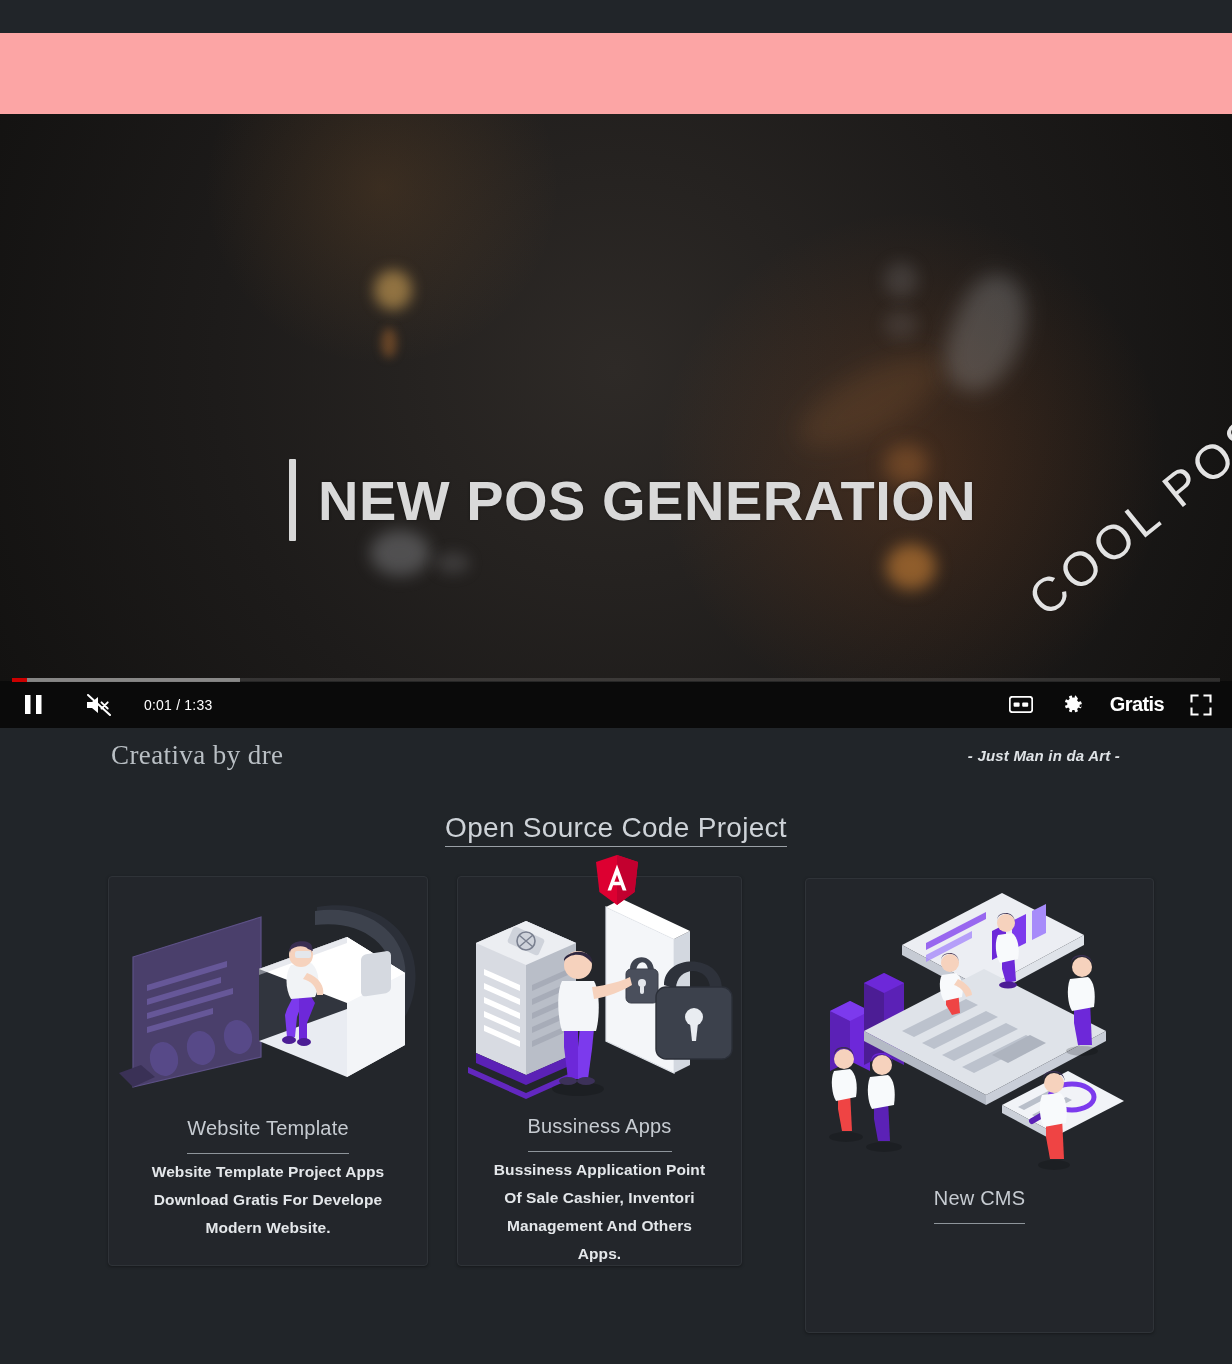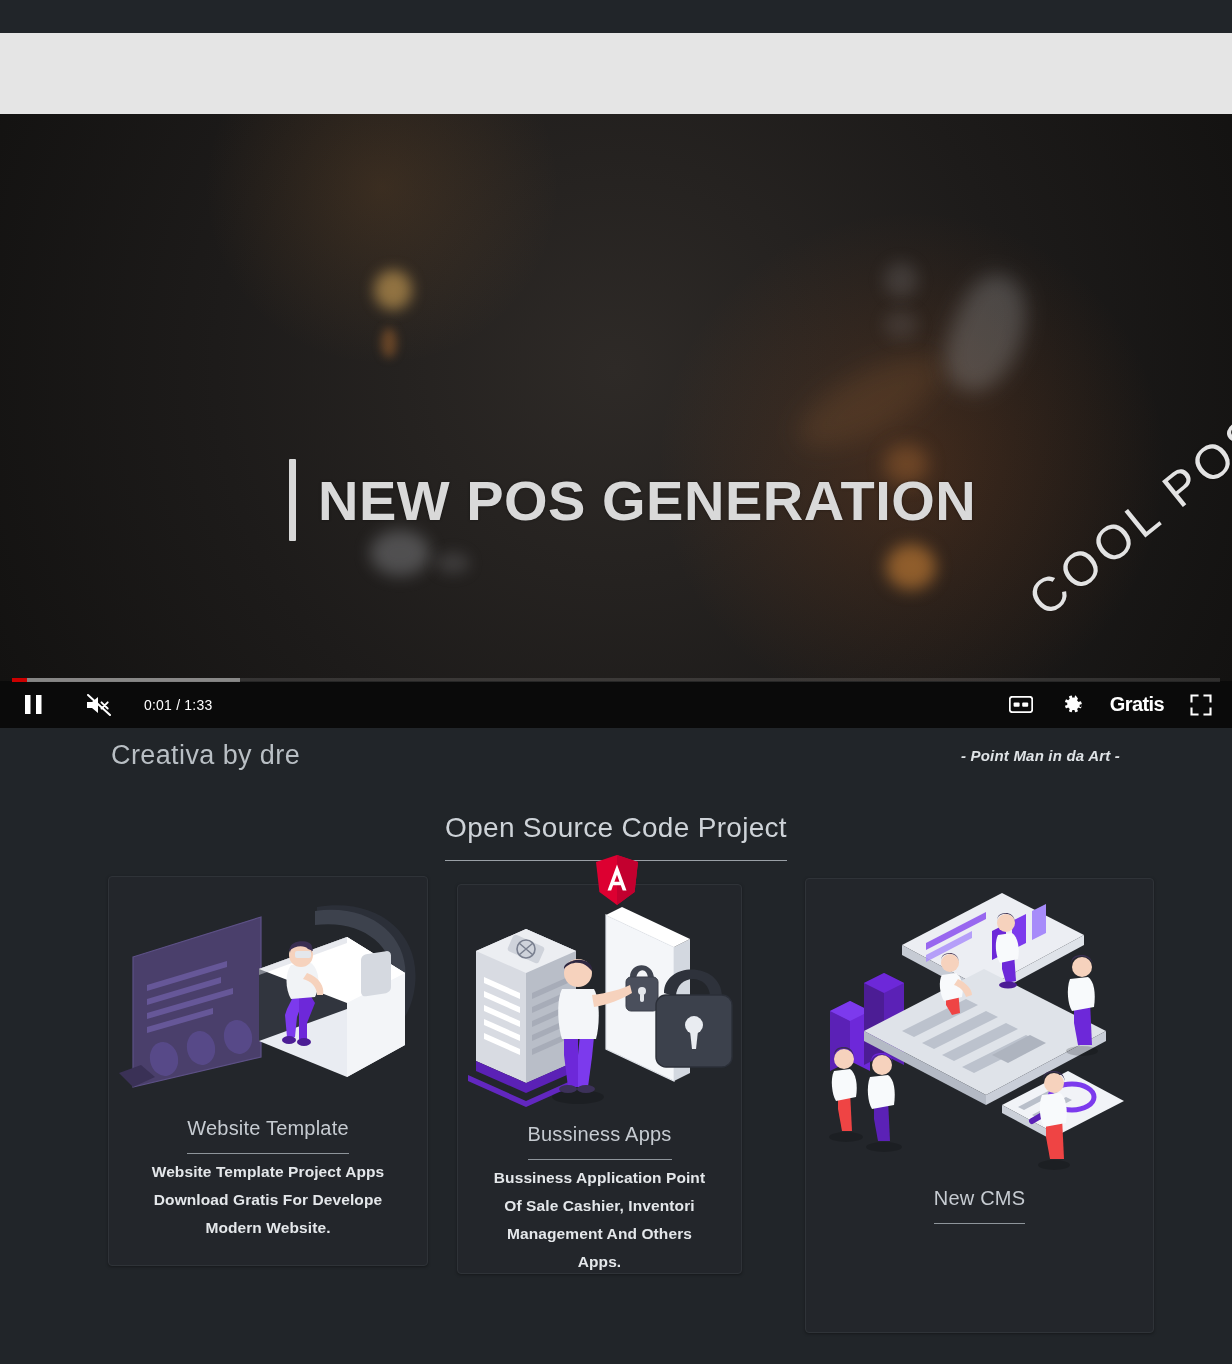--- a/index.html
+++ b/index.html
@@ -26,21 +26,21 @@
     height: 33px;
     background: #212529;
   }
 
   
   .player {
     position: absolute;
     top: 33px; left: 0;
     width: 1232px;
     height: 695px;
-    background: #e5e5e5;
+    background: #fca5a5;
     overflow: hidden;
   }
 
   .video-stage {
     position: absolute;
     top: 81px; left: 0;
     width: 1232px;
     height: 567px;
     background:
       radial-gradient(circle at 74% 62%, rgba(200,96,30,0.20) 0%, rgba(200,96,30,0) 26%),
@@ -182,21 +182,21 @@
   
   .site-header {
     position: absolute;
     top: 728px; left: 0;
     width: 1232px;
     height: 64px;
   }
   .brand {
     position: absolute;
     left: 111px; top: 12px;
-    font-family: Liberation Sans, sans-serif;
+    font-family: Liberation Serif, serif;
     font-size: 27px;
     font-weight: 300;
     color: #b9bfc4;
     letter-spacing: 0.4px;
   }
   .tagline {
     position: absolute;
     right: 112px; top: 19px;
     font-family: "Liberation Sans", sans-serif;
     font-size: 15px;
@@ -213,33 +213,33 @@
     width: 1232px;
     text-align: center;
   }
   .section-heading span {
     font-family: "Liberation Sans", sans-serif;
     font-size: 28px;
     font-weight: 300;
     color: #ced3d8;
     letter-spacing: 0.3px;
     border-bottom: 1px solid #9aa0a6;
-    padding-bottom: 17px;
+    padding-bottom: 3px;
   }
 
   
   .card {
     position: absolute;
     background: #23262b;
     border: 1px solid #2f3338;
     border-radius: 4px;
     box-shadow: 0 1px 3px rgba(0,0,0,0.35);
   }
   .card.c1 { left: 108px;  top: 876px; width: 320px; height: 390px; }
-  .card.c2 { left: 457px;  top: 876px; width: 285px; height: 390px; margin-top: 8px; }
+  .card.c2 { left: 457px;  top: 876px; width: 285px; height: 390px; }
   .card.c3 { left: 805px;  top: 878px; width: 349px; height: 455px; }
 
   .card-art {
     position: relative;
     width: 100%;
     overflow: hidden;
   }
   .card.c1 .card-art { height: 240px; }
   .card.c2 .card-art { height: 238px; }
   .card.c3 .card-art { height: 308px; }
@@ -352,21 +352,21 @@
         <svg width="22" height="22" viewBox="0 0 22 22" aria-hidden="true">
           <path d="M1.5 7.5V1.5H7.5 M14.5 1.5H20.5V7.5 M20.5 14.5V20.5H14.5 M7.5 20.5H1.5V14.5" fill="none" stroke="#ffffff" stroke-width="2.1" stroke-linecap="square"></path>
         </svg>
       </div>
     </div>
   </div>
 </div>
 
 <div class="site-header">
   <div class="brand">Creativa by dre</div>
-  <div class="tagline">- Point Man in da Art -</div>
+  <div class="tagline">- Just Man in da Art -</div>
 </div>
 
 <div class="section-heading">
   <span>Open Source Code Project</span>
 </div>
 
 <div class="angular-badge">
   <svg width="44" height="50" viewBox="0 0 44 50" aria-hidden="true">
     <path d="M22 0 L43 7 L39.6 37 L22 50 L4.4 37 L1 7 Z" fill="#dd0031"></path>
     <path d="M22 0 L43 7 L39.6 37 L22 50 Z" fill="#c3002f"></path>

